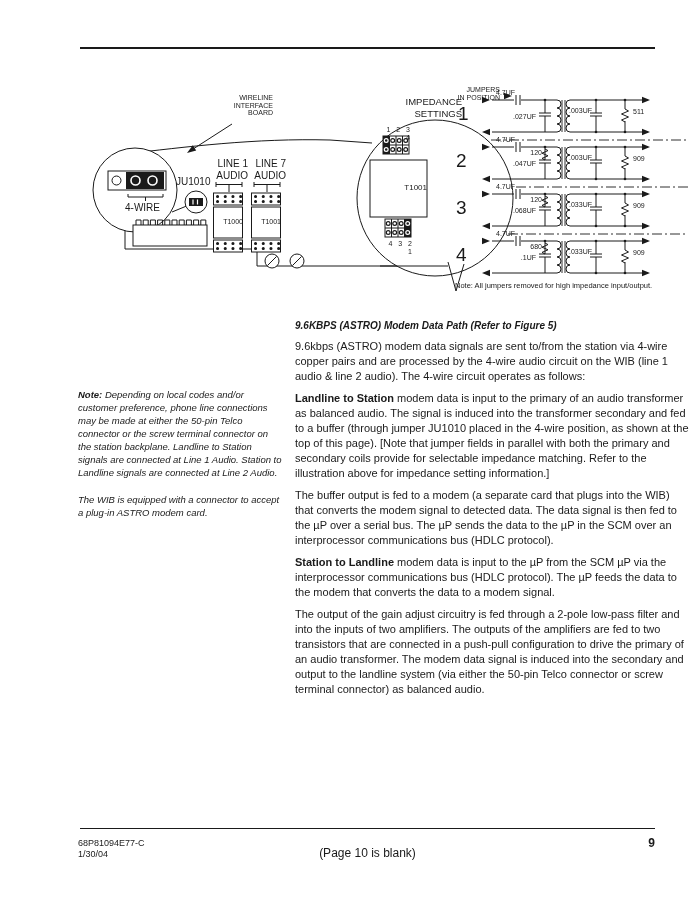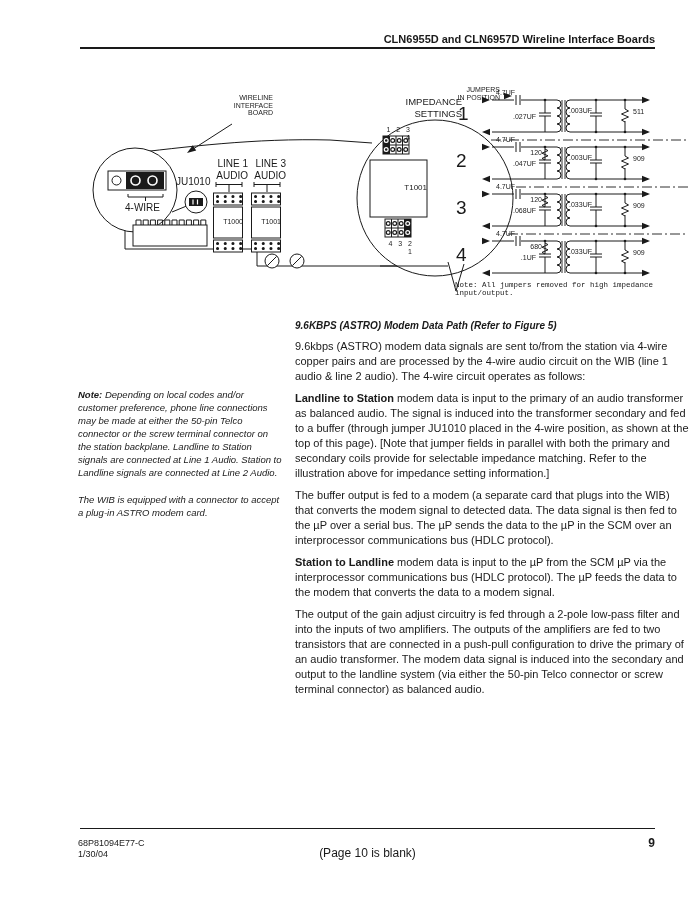--- a/index.html
+++ b/index.html
@@ -26,21 +26,20 @@
   .footer-center{font-size:12px;}
   .footer-page{font-size:12px;font-weight:bold;}
   svg{display:block;}
   .ra{text-align:right;}
 </style>
 </head>
 <body>
 
 <div class="page">
 
-  <div class="abs doc-title" style="top:33px;right:40px;">CLN6955D and CLN6957D Wireline Interface Boards</div>
   <div class="abs rule" style="top:47px;left:80px;width:575px;"></div>
 
   <svg class="abs" style="left:55px;top:80px;" width="645" height="245" viewBox="55 80 645 245" fill="none" stroke="#1a1a1a" stroke-width="1">
     <defs>
       <g id="rp">
         <path d="M492,-16 H514 M516,-21 V-11 M520,-21 V-11 M521,-16 H557 M492,16 H557 M545,-16 V-3 M539,-3 H551 M539,0 H551 M545,0 V16"></path>
         <path d="M557,-16 a4,4 0 0 1 0,8 a4,4 0 0 1 0,8 a4,4 0 0 1 0,8 a4,4 0 0 1 0,8"></path>
         <path d="M562,-16 V16 M565,-16 V16" stroke-width="0.9"></path>
         <path d="M570,-16 a4,4 0 0 0 0,8 a4,4 0 0 0 0,8 a4,4 0 0 0 0,8 a4,4 0 0 0 0,8"></path>
         <path d="M570,-16 H648 M570,16 H648 M596,-16 V-3 M590,-3 H602 M590,0 H602 M596,0 V16 M625,-16 V-7 M625,5 V16"></path>
@@ -171,21 +170,21 @@
 
   <div class="abs ml tiny" style="left:183px;top:94px;width:90px;">WIRELINE
 INTERFACE
 BOARD</div>
   <div class="abs ml" style="left:357px;top:96px;width:105px;font-size:9.5px;">IMPEDANCE
 SETTINGS</div>
   <div class="abs ml tiny" style="left:436px;top:86px;width:64px;">JUMPERS
 IN POSITION</div>
   <div class="abs ml flabel" style="left:212px;top:158px;width:36px;">LINE 1
 AUDIO</div>
-  <div class="abs ml flabel" style="left:250px;top:158px;width:36px;">LINE 3
+  <div class="abs ml flabel" style="left:250px;top:158px;width:36px;">LINE 7
 AUDIO</div>
   <div class="abs flabel" style="left:176px;top:176px;">JU1010</div>
   <div class="abs ml flabel" style="left:110px;top:202px;width:50px;">4-WIRE</div>
   <div class="abs ml tiny" style="left:213px;top:218px;width:30px;">T1000</div>
   <div class="abs ml tiny" style="left:251px;top:218px;width:30px;">T1001</div>
   <div class="abs ml" style="left:370px;top:183px;width:57px;font-size:8px;">T1001</div>
   <div class="abs ml tiny" style="left:380px;top:126px;width:32px;letter-spacing:2px;">1 2 3 4</div>
   <div class="abs ml tiny" style="left:382px;top:240px;width:32px;letter-spacing:2px;">4 3 2 1</div>
 
   <div class="abs rownum" style="left:458px;top:104px;">1</div>
@@ -209,21 +208,21 @@
   <div class="abs tiny ra" style="left:564px;top:201px;width:28px;">.033UF</div>
   <div class="abs tiny" style="left:633px;top:202px;">909</div>
 
   <div class="abs rownum" style="left:456px;top:245px;">4</div>
   <div class="abs tiny" style="left:496px;top:230px;">4.7UF</div>
   <div class="abs tiny ra" style="left:518px;top:243px;width:24px;">680</div>
   <div class="abs tiny ra" style="left:496px;top:254px;width:40px;">.1UF</div>
   <div class="abs tiny ra" style="left:564px;top:248px;width:28px;">.033UF</div>
   <div class="abs tiny" style="left:633px;top:249px;">909</div>
 
-  <div class="abs fig-note" style="left:455px;top:281px;width:238px;font-family:Liberation Mono, monospace;">Note: All jumpers removed for high impedance input/output.</div>
+  <div class="abs fig-note" style="left:455px;top:281px;width:238px;">Note: All jumpers removed for high impedance input/output.</div>
 
   <aside class="margin-note">
     <p><span class="note-lead">Note:</span><span>  Depending on local codes and/or customer preference, phone line connections may be made at either the 50-pin Telco connector or the screw terminal connector on the station backplane. Landline to Station signals are connected at Line 1 Audio. Station to Landline signals are connected at Line 2 Audio.</span></p>
     <p><span>The WIB is equipped with a connector to accept a plug-in ASTRO modem card.</span></p>
   </aside>
 
   <section class="body-col">
     <h3>9.6KBPS (ASTRO) Modem Data Path (Refer to Figure 5)</h3>
     <p><span class="lead"></span><span>9.6kbps (ASTRO) modem data signals are sent to/from the station via 4-wire copper pairs and are processed by the 4-wire audio circuit on the WIB (line 1 audio &amp; line 2 audio). The 4-wire circuit operates as follows:</span></p>
     <p><span class="lead">Landline to Station</span><span> modem data is input to the primary of an audio transformer as balanced audio. The signal is induced into the transformer secondary and fed to a buffer (through jumper JU1010 placed in the 4-wire position, as shown at the top of this page). [Note that jumper fields in parallel with both the primary and secondary coils provide for selectable impedance matching. Refer to the illustration above for impedance setting information.]</span></p>

